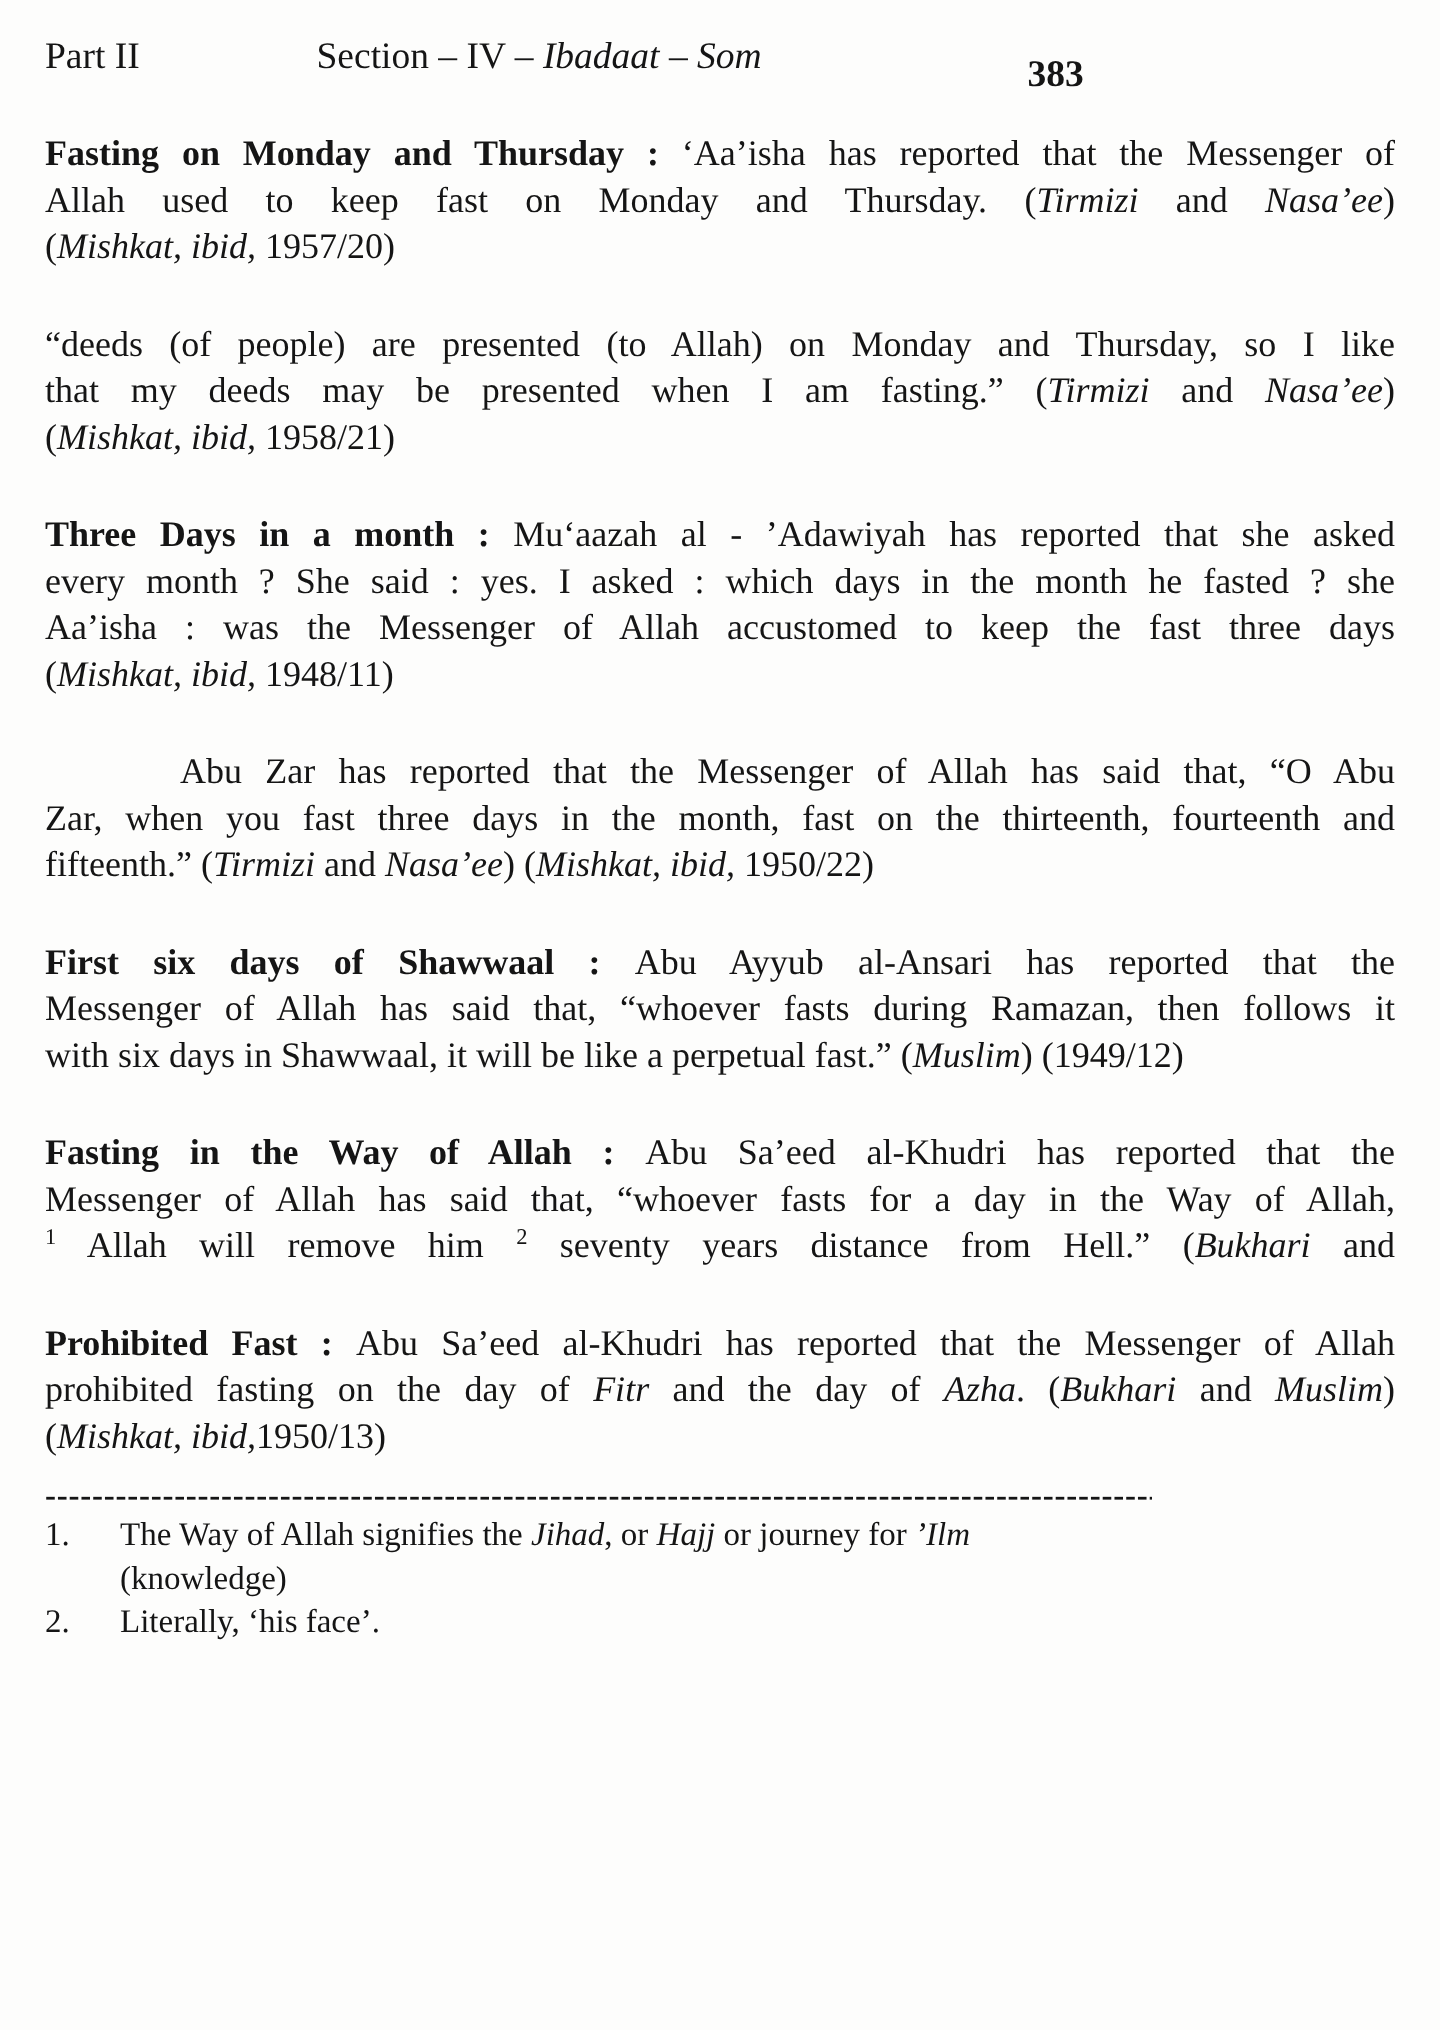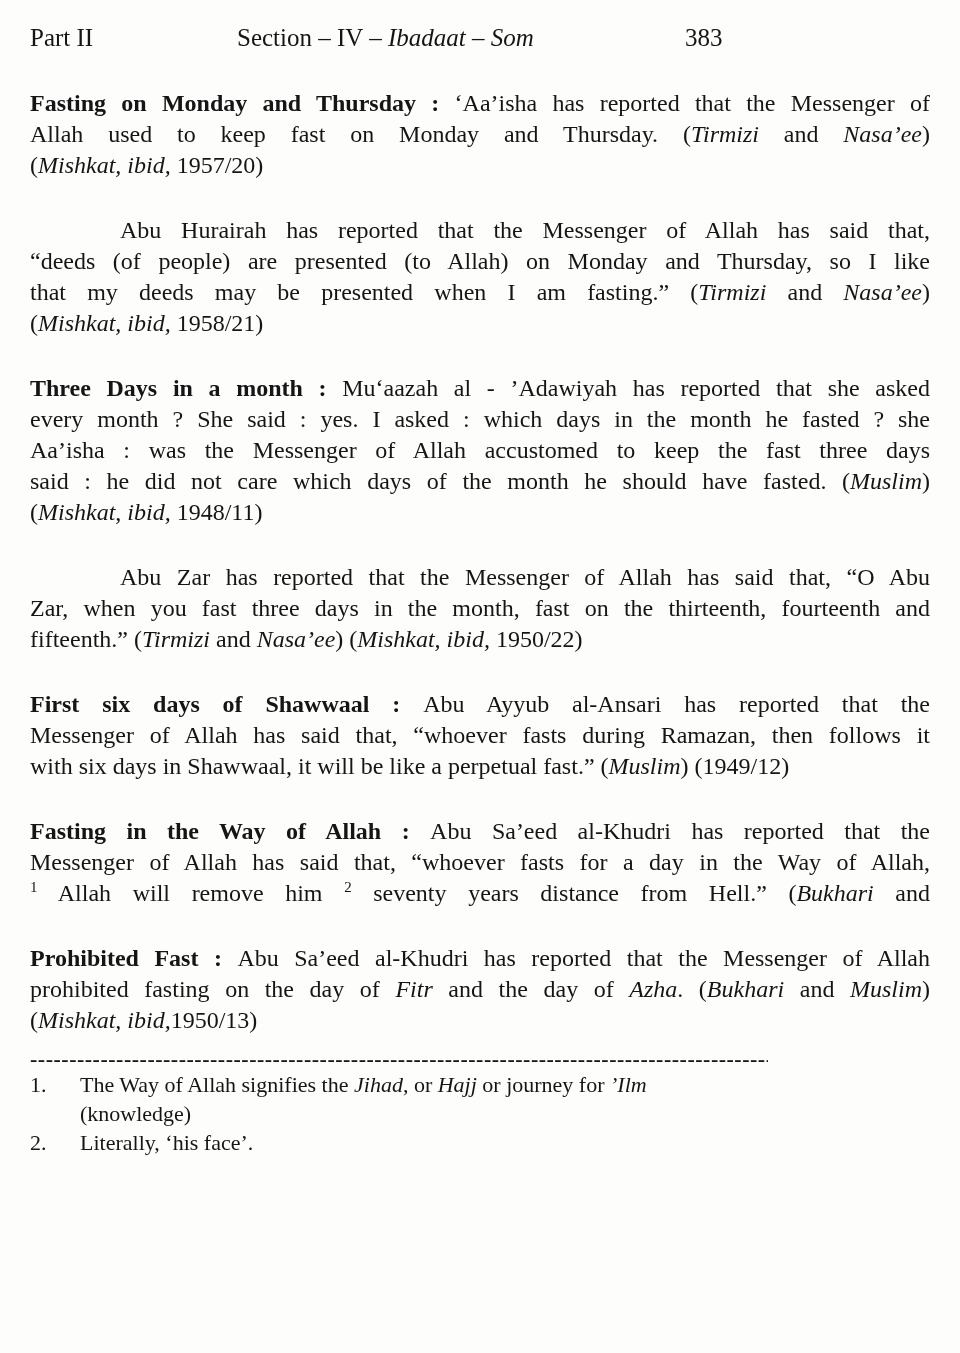--- a/index.html
+++ b/index.html
@@ -9,22 +9,22 @@
     height: 1353px;
     box-sizing: border-box;
     padding: 22px 30px 0 30px;
     background: #fdfdfc;
     color: #151515;
     font-family: "Liberation Serif", "DejaVu Serif", serif;
     overflow: hidden;
   }
   .header { position: relative; height: 32px; font-size: 25px; line-height: 32px; }
   .h-left   { position: absolute; left: 0;    top: 0; }
-  .h-center { position: absolute; left: 207px; top: 0; }
-  .h-right  { position: absolute; left: 655px; top: 0; }
+  .h-center { position: absolute; left: 181px; top: 0; }
+  .h-right  { position: absolute; left: 655px; top: 12px; font-weight: bold; }
 
   .content { margin-top: 34px; font-size: 24px; }
   .paragraph { margin-bottom: 34px; }
   .paragraph:last-child { margin-bottom: 10px; }
   .line {
     line-height: 31px;
     height: 31px;
     overflow: hidden;
     text-align: justify;
     text-align-last: justify;
@@ -61,30 +61,28 @@
     <span class="h-right">383</span>
   </div>
 
   <div class="content" id="paragraphs">
       <div class="paragraph">
         <div class="line"><span class="b">Fasting on Monday and Thursday : </span><span>‘Aa’isha has reported that the Messenger of</span></div>
         <div class="line"><span>Allah used to keep fast on Monday and Thursday. (</span><span class="i">Tirmizi</span><span> and </span><span class="i">Nasa’ee</span><span>)</span></div>
         <div class="line last"><span>(</span><span class="i">Mishkat, ibid,</span><span> 1957/20)</span></div>
       </div>
       <div class="paragraph">
-        <div class="line first-indent"><span>Abu Hurairah has reported that the Messenger of Allah has said that,</span></div>
         <div class="line"><span>“deeds (of people) are presented (to Allah) on Monday and Thursday, so I like</span></div>
         <div class="line"><span>that my deeds may be presented when I am fasting.” (</span><span class="i">Tirmizi</span><span> and </span><span class="i">Nasa’ee</span><span>)</span></div>
         <div class="line last"><span>(</span><span class="i">Mishkat, ibid,</span><span> 1958/21)</span></div>
       </div>
       <div class="paragraph">
         <div class="line"><span class="b">Three Days in a month : </span><span>Mu‘aazah al - ’Adawiyah has reported that she asked</span></div>
         <div class="line"><span>every month ? She said : yes. I asked : which days in the month he fasted ? she</span></div>
         <div class="line"><span>Aa’isha : was the Messenger of Allah accustomed to keep the fast three days</span></div>
-        <div class="line"><span>said : he did not care which days of the month he should have fasted. (</span><span class="i">Muslim</span><span>)</span></div>
         <div class="line last"><span>(</span><span class="i">Mishkat, ibid,</span><span> 1948/11)</span></div>
       </div>
       <div class="paragraph">
         <div class="line first-indent"><span>Abu Zar has reported that the Messenger of Allah has said that, “O Abu</span></div>
         <div class="line"><span>Zar, when you fast three days in the month, fast on the thirteenth, fourteenth and</span></div>
         <div class="line last"><span>fifteenth.” (</span><span class="i">Tirmizi</span><span> and </span><span class="i">Nasa’ee</span><span>) (</span><span class="i">Mishkat, ibid,</span><span> 1950/22)</span></div>
       </div>
       <div class="paragraph">
         <div class="line"><span class="b">First six days of Shawwaal : </span><span>Abu Ayyub al-Ansari has reported that the</span></div>
         <div class="line"><span>Messenger of Allah has said that, “whoever fasts during Ramazan, then follows it</span></div>

